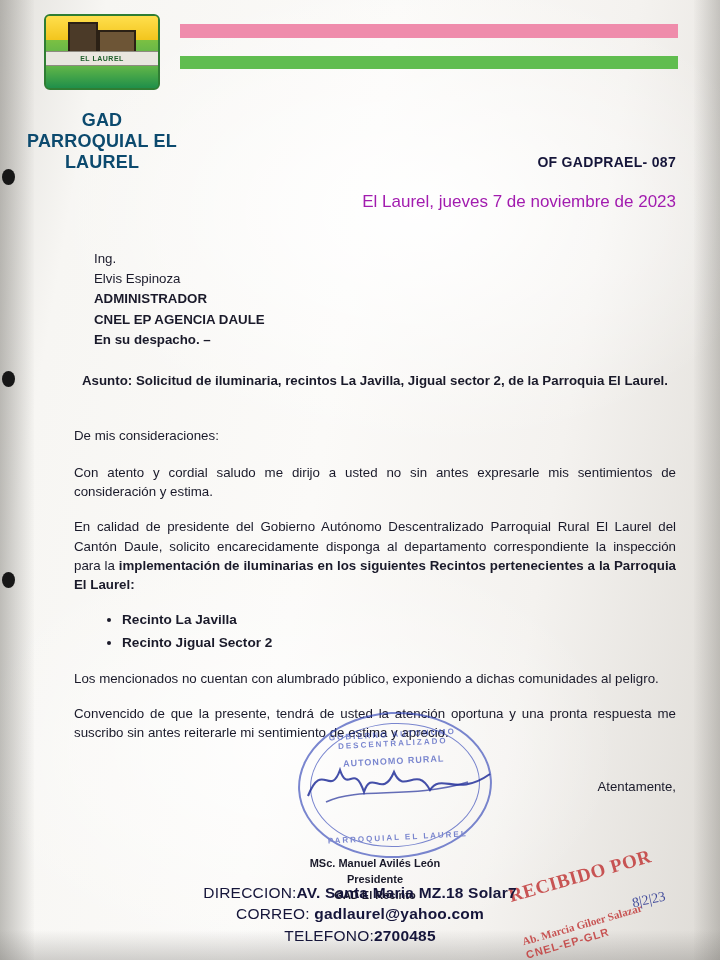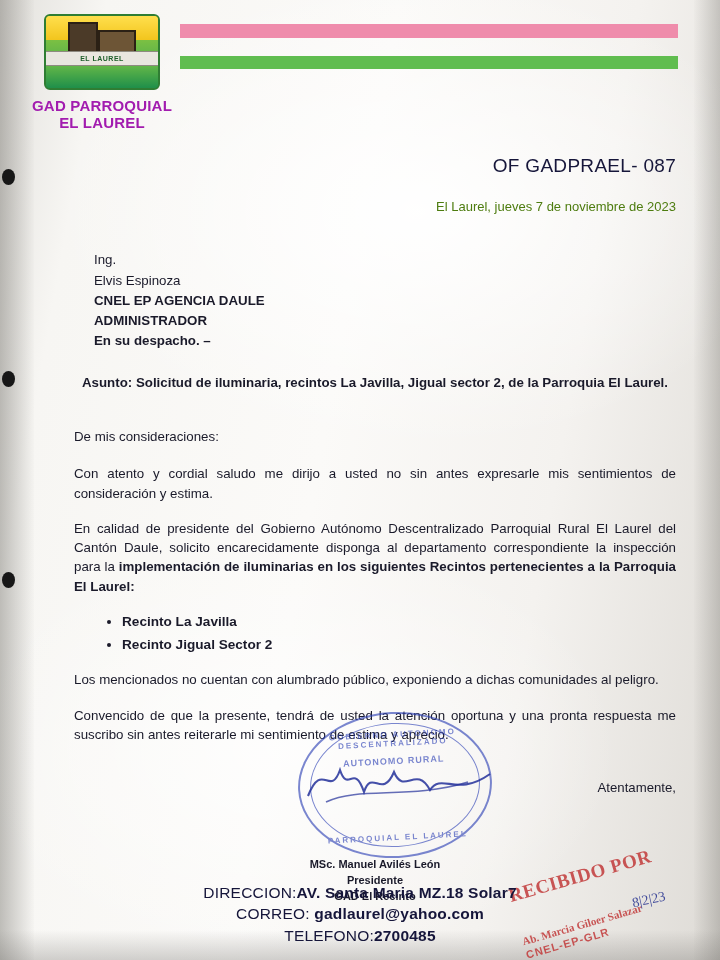--- a/index.html
+++ b/index.html
@@ -97,24 +97,24 @@
     color: #1d5e2a;
     letter-spacing: 0.5px;
     text-align: center;
     line-height: 13px;
   }
   .crest .green {
     position: absolute; left: 0; right: 0; bottom: 0; height: 22px;
     background: linear-gradient(180deg,#62b648,#1f8f4a);
   }
   .org-name {
-    margin-top: 7px;
-    font-size: 15px;
-    font-weight: bold;
-    color: #a21caf;
+    margin-top: 20px;
+    font-size: 18px;
+    font-weight: bold;
+    color: #0c4a6e;
     letter-spacing: 0.2px;
     font-family: "Liberation Sans", sans-serif;
   }
   .bars {
     position: absolute;
     left: 180px;
     top: 24px;
     width: 498px;
   }
   .bar-pink {
@@ -134,31 +134,31 @@
     position: absolute;
     left: 74px;
     top: 152px;
     width: 602px;
     color: #1a1a2a;
     font-size: 13.3px;
     line-height: 1.45;
   }
   .ref {
     text-align: right;
-    font-weight: normal;
-    font-size: 19px;
+    font-weight: bold;
+    font-size: 14px;
     letter-spacing: 0.3px;
     margin-bottom: 18px;
     color: #16163a;
   }
   .place-date {
     text-align: right;
-    font-size: 13px;
+    font-size: 17px;
     margin-bottom: 34px;
-    color: #4d7c0f;
+    color: #a21caf;
   }
   .addressee {
     margin-left: 20px;
     margin-bottom: 22px;
   }
   .addressee div { margin-bottom: 1px; }
   .addr-b { font-weight: bold; }
   .subject {
     margin-left: 8px;
     font-weight: bold;
@@ -330,22 +330,22 @@
     <div class="bar-green"></div>
   </div>
 
   <div class="doc">
     <div class="ref">OF GADPRAEL- 087</div>
     <div class="place-date">El Laurel, jueves 7 de noviembre de 2023</div>
 
     <div class="addressee">
       <div>Ing.</div>
       <div>Elvis Espinoza</div>
+      <div class="addr-b">ADMINISTRADOR</div>
       <div class="addr-b">CNEL EP AGENCIA DAULE</div>
-      <div class="addr-b">ADMINISTRADOR</div>
       <div class="addr-b">En su despacho. –</div>
     </div>
 
     <div class="subject">
       <span class="lbl">Asunto:</span>
       <span>Solicitud de iluminaria, recintos La Javilla, Jigual sector 2, de la Parroquia El Laurel.</span>
     </div>
 
     <p class="body greet">De mis consideraciones:</p>
     <p class="body">Con atento y cordial saludo me dirijo a usted no sin antes expresarle mis sentimientos de consideración y estima.</p>

